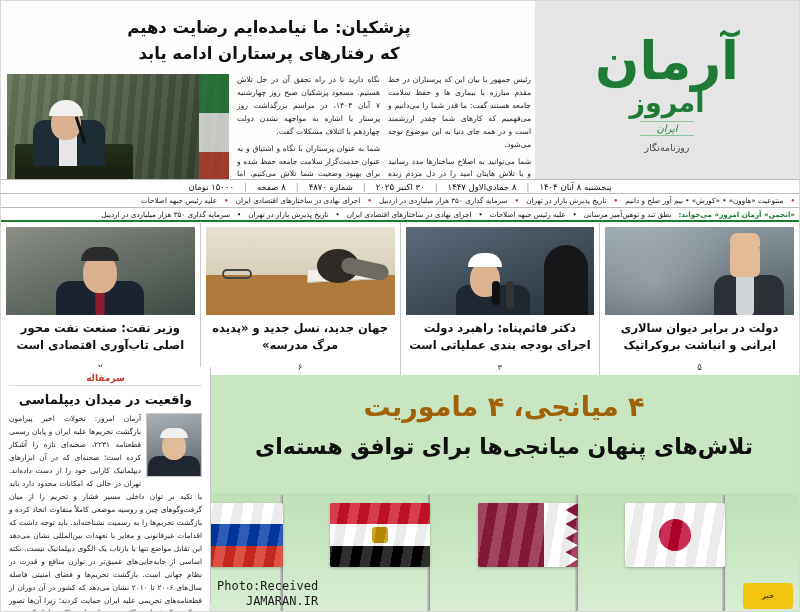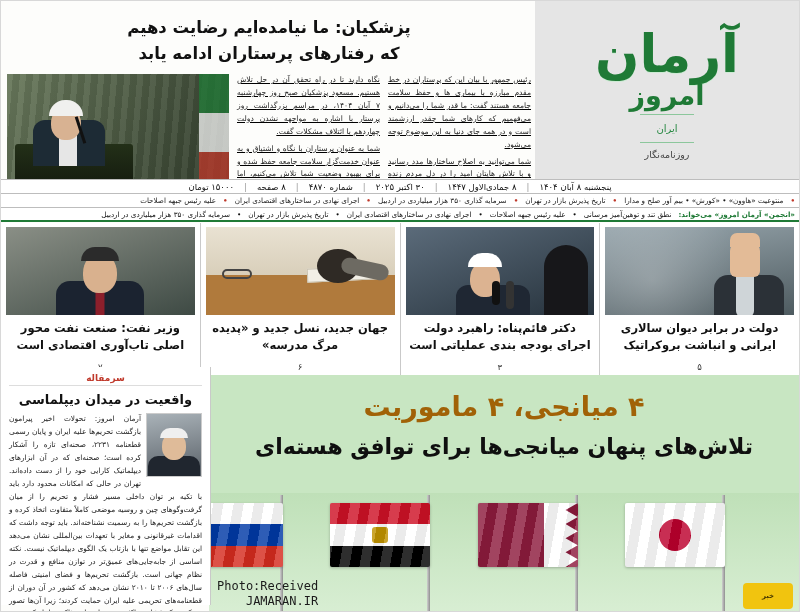--- a/index.html
+++ b/index.html
@@ -45,21 +45,22 @@
     color: #1f7a36;
     margin-top: 2px;
     line-height: 1;
   }
   .logo-iran {
     font-size: 10px;
     color: #2a8a45;
     margin-top: 5px;
     border-top: 1px solid #8cc79c;
     border-bottom: 1px solid #8cc79c;
-    padding: 8px 16px;
+    padding: 1px 16px;
+    font-style: italic;
   }
   .logo-tag {
     font-size: 9.5px;
     color: #444;
     margin-top: 6px;
   }
 
   
   .lead {
     position: absolute;
@@ -73,21 +74,20 @@
     font-weight: bold;
     font-size: 16.5px;
     line-height: 1.55;
     padding: 6px 4px 2px 4px;
   }
   .lead-body {
     display: flex;
     flex-direction: row-reverse;
     gap: 6px;
     margin-top: 6px;
-    text-decoration: underline;
   }
   .lead-photo {
     width: 222px;
     height: 118px;
     position: relative;
     overflow: hidden;
     background: linear-gradient(160deg, #5d6c53 0%, #3c4a36 45%, #222a1e 100%);
     flex: 0 0 auto;
   }
   .lead-photo .curtain {
@@ -457,21 +457,21 @@
     <span class="sep">|</span>
     <span>شماره ۴۸۷۰</span>
     <span class="sep">|</span>
     <span>۸ صفحه</span>
     <span class="sep">|</span>
     <span>۱۵۰۰۰ تومان</span>
   </div>
 
   <div class="ticker">
     <span class="bullet">•</span>
-    <span>منتوعیت «هاوون» • «کورش» • بیم آور صلح و مدارا</span>
+    <span>منتوعیت «هاوون» • «کورش» • بیم آور صلح و دانیم</span>
     <span class="bullet">•</span>
     <span>تاریخ پذیرش بازار در تهران</span>
     <span class="bullet">•</span>
     <span>سرمایه گذاری ۳۵۰ هزار میلیاردی در اردبیل</span>
     <span class="bullet">•</span>
     <span>اجرای نهادی در ساختارهای اقتصادی ایران</span>
     <span class="bullet">•</span>
     <span>علیه رئیس جبهه اصلاحات</span>
   </div>
 

